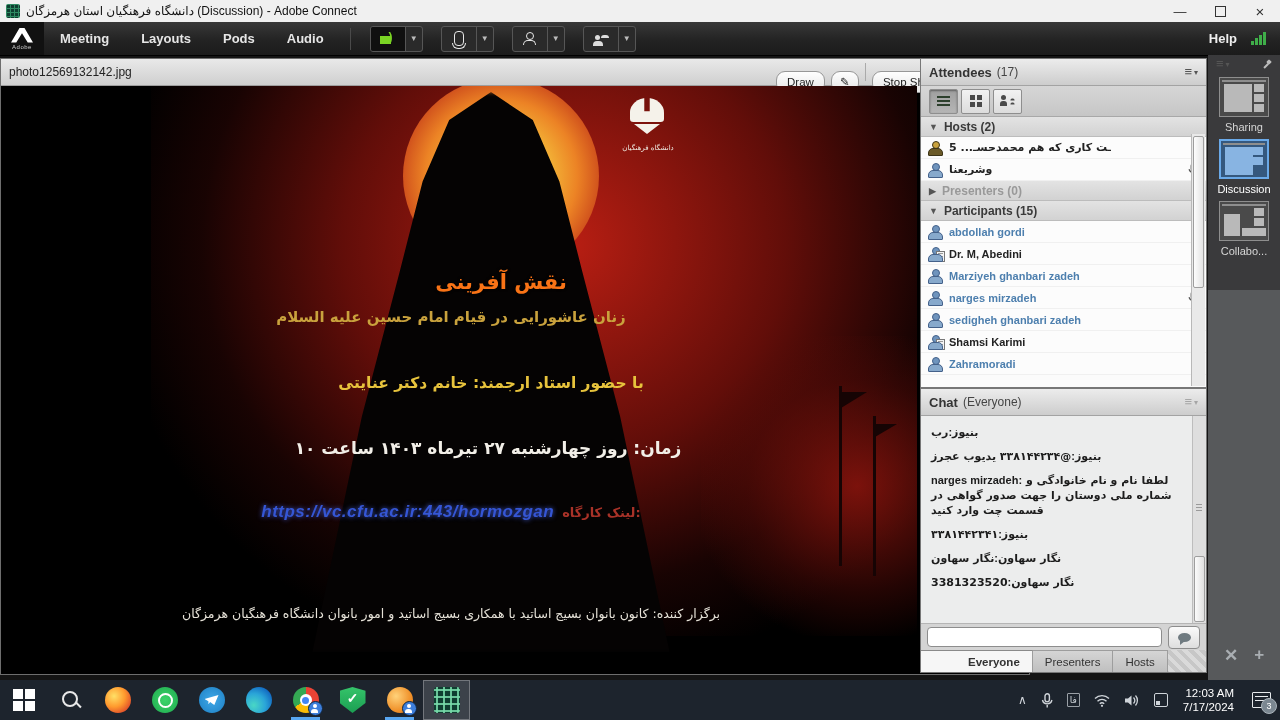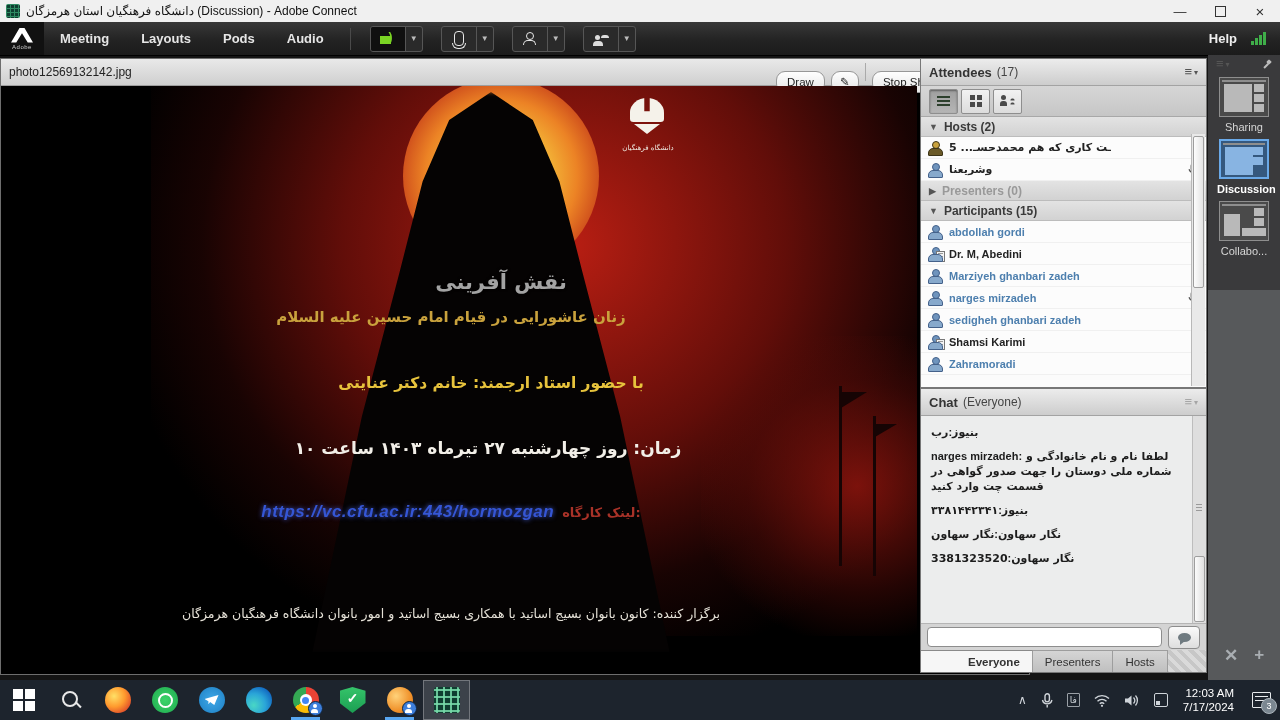--- a/index.html
+++ b/index.html
@@ -73,21 +73,21 @@
   .sun{position:absolute;left:402px;top:-8px;width:196px;height:196px;border-radius:50%;
        background:radial-gradient(circle,#f9dc62 0%,#f3b437 35%,#ec8325 55%,#cf4f1c 72%,rgba(170,45,16,.35) 85%,transparent 95%);}
   .veil{position:absolute;left:300px;top:6px;width:380px;height:560px;background:#050303;filter:blur(2px);
         clip-path:polygon(50% 0,61% 5%,68% 16%,74% 32%,84% 58%,97% 100%,3% 100%,16% 58%,26% 32%,32% 16%,39% 5%);}
   .flag{position:absolute;background:#160404;}
   .flag.f1{left:838px;top:300px;width:3px;height:180px;}
   .flag.f2{left:872px;top:330px;width:3px;height:160px;}
   .flag.f1:before{content:"";position:absolute;left:2px;top:6px;border-top:16px solid #160404;border-right:26px solid transparent;}
   .flag.f2:before{content:"";position:absolute;left:2px;top:8px;border-top:13px solid #160404;border-right:22px solid transparent;}
   .poster-txt{position:absolute;text-align:center;}
-  .p-title1{left:380px;top:184px;width:240px;font-size:21px;font-weight:bold;color:#a3a3a3;text-shadow:0 0 3px rgba(0,0,0,.8);}
+  .p-title1{left:380px;top:184px;width:240px;font-size:21px;font-weight:bold;color:#f97316;text-shadow:0 0 3px rgba(0,0,0,.8);}
   .p-title2{left:250px;top:222px;width:400px;font-size:15px;font-weight:bold;color:#c9a23d;}
   .p-speaker{left:290px;top:288px;width:400px;font-size:15.5px;font-weight:bold;color:#e7c33c;}
   .p-time{left:267px;top:352px;width:440px;font-size:17px;font-weight:bold;color:#f2efe8;}
   .p-link{left:235px;top:416px;width:430px;display:flex;align-items:center;justify-content:center;gap:8px;}
   .p-url{font-size:17px;font-weight:bold;font-style:italic;color:#3556d4;letter-spacing:.5px;
          text-shadow:0 0 5px rgba(70,100,230,.9);}
   .p-linklabel{font-size:13px;font-weight:bold;color:#a83228;}
   .p-org{left:170px;top:520px;width:560px;font-size:12.5px;color:#e6e2d8;}
   .p-logo{position:absolute;left:612px;top:10px;width:70px;text-align:center;}
   .logo-mark{width:44px;height:44px;margin:0 auto;position:relative;}
@@ -173,21 +173,21 @@
   .thumb-item{margin:6px auto 0 auto;width:54px;text-align:center;}
   .lay-thumb{width:50px;height:40px;margin:0 auto;border:1px solid #8e8e8e;background:#4a4a4a;position:relative;padding:3px;box-sizing:border-box;}
   .lay-thumb .big{position:absolute;left:4px;top:6px;width:28px;height:28px;background:#b9b9b9;}
   .lay-thumb .c1{position:absolute;right:4px;top:6px;width:10px;height:8px;background:#b9b9b9;}
   .lay-thumb .c2{position:absolute;right:4px;top:16px;width:10px;height:8px;background:#b9b9b9;}
   .lay-thumb .c3{position:absolute;right:4px;top:26px;width:10px;height:8px;background:#b9b9b9;}
   .lay-thumb .bar{position:absolute;left:2px;top:2px;right:2px;height:2px;background:#8e8e8e;}
   .thumb-item.sel .lay-thumb{border:2px solid #6aa9e8;background:#35587e;}
   .thumb-item.sel .big,.thumb-item.sel .c1,.thumb-item.sel .c2,.thumb-item.sel .c3{background:#88b4e2;}
   .lay-label{font-size:11px;color:#d6d6d6;margin-top:4px;}
-  .thumb-item.sel .lay-label{color:#fff;font-weight:bold;}
+  .thumb-item.sel .lay-label{color:#fff;font-weight:normal;}
   .lay-collab .big{left:4px;top:12px;width:16px;height:22px;}
   .lay-collab .c1{right:4px;top:6px;}
   .lay-collab .c2{right:4px;top:16px;}
   .lay-collab .c3{left:22px;top:26px;width:24px;height:8px;}
   .strip-actions{position:absolute;left:0;bottom:14px;width:72px;display:flex;justify-content:center;gap:16px;color:#a9aeb2;font-size:17px;font-weight:bold;}
 
   
   .taskbar{position:absolute;left:0;top:680px;width:1280px;height:40px;background:#1d242d;display:flex;align-items:center;}
   .tb-left{display:flex;align-items:center;height:40px;}
   .tb-slot{width:47px;height:40px;display:flex;align-items:center;justify-content:center;position:relative;}
@@ -442,20 +442,21 @@
     <div class="r-header">
       <span class="h-title">Chat</span>
       <span class="h-count">(Everyone)</span>
       <div class="pod-menu dim" style="margin-left:auto;">
           <span class="bars">≡</span>
           <span class="car">▾</span>
         </div>
     </div>
     <div class="chat-body" id="chat-body">
         <div class="cmsg"><span class="t fa">رب</span><span class="c"> :</span><b class="s fa">بنیوز</b></div>
+        <div class="cmsg"><span class="t fa">@۳۳۸۱۴۴۲۳۴ یدیوب عجرز</span><span class="c"> :</span><b class="s fa">بنیوز</b></div>
         <div class="cmsg ltr"><b>narges mirzadeh</b>:<span class="fa"> لطفا نام و نام خانوادگی و شماره ملی دوستان را جهت صدور گواهی در قسمت چت وارد کنید</span></div>
         <div class="cmsg"><span class="t fa">۳۳۸۱۴۴۲۳۴۱</span><span class="c"> :</span><b class="s fa">بنیوز</b></div>
         <div class="cmsg"><span class="t fa">نگار سهاون</span><span class="c"> :</span><b class="s fa">نگار سهاون</b></div>
         <div class="cmsg"><span class="t fa">3381323520</span><span class="c"> :</span><b class="s fa">نگار سهاون</b></div>
         <div class="chat-scroll">
         <div class="grip"></div>
         <div class="thumb"></div>
       </div>
     </div>
     <div class="chat-input-row">

